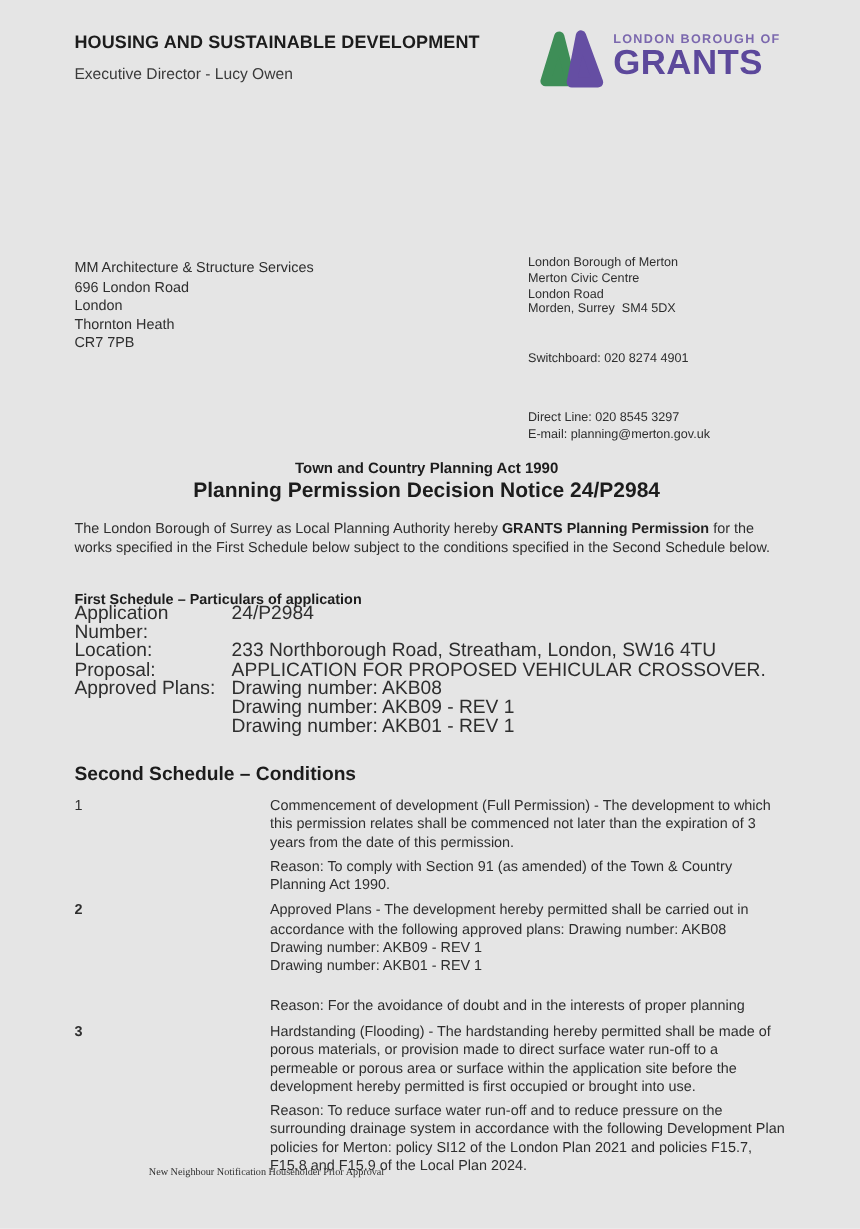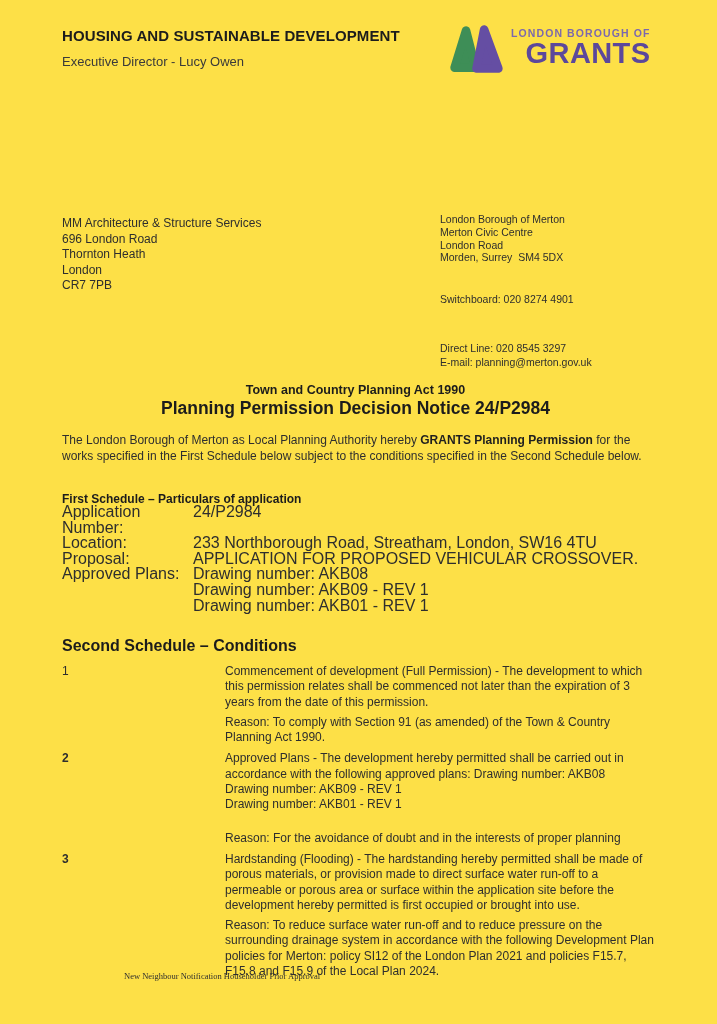--- a/index.html
+++ b/index.html
@@ -4,31 +4,31 @@
 <style>
   * { margin: 0; padding: 0; box-sizing: border-box; }
   html, body { background: #ffffff; }
   body {
     width: 717px; height: 1024px;
     font-family: "Liberation Sans", "DejaVu Sans", sans-serif;
     color: #2e2e2e;
     position: relative;
     overflow: hidden;
   }
-  .page { position: relative; width: 717px; height: 1024px; background: #fde047; }
+  .page { position: relative; width: 717px; height: 1024px; background: #e5e5e5; }
 
   
   .header-left { position: absolute; left: 62px; top: 27px; }
   .dept-title { font-size: 15px; font-weight: bold; color: #1c1c1c; letter-spacing: 0.1px; }
   .exec-line { margin-top: 10px; font-size: 13px; color: #3a3a3a; }
 
   
   .logo { position: absolute; left: 447px; top: 21px; display: flex; align-items: flex-start; }
   .logo-mark { width: 59px; height: 59px; flex: 0 0 auto; }
-  .logo-text { margin-left: 5px; padding-top: 6px; text-align: right; }
+  .logo-text { margin-left: 5px; padding-top: 6px; }
   .logo-top { font-size: 10.5px; font-weight: bold; letter-spacing: 1.1px; }
   .logo-name { font-size: 29px; font-weight: bold; letter-spacing: 0.4px; margin-top: 0px; line-height: 1; }
 
   
   .recipient { position: absolute; left: 62px; top: 216px; font-size: 12px; line-height: 15.6px; }
   .addr-line { white-space: pre; }
   .council-addr { position: absolute; left: 440px; top: 213px; font-size: 10.5px; line-height: 12.8px; }
   .switchboard { position: absolute; left: 440px; top: 293px; font-size: 10.5px; }
   .direct-block { position: absolute; left: 440px; top: 342px; font-size: 10.5px; line-height: 13.5px; }
 
@@ -84,22 +84,22 @@
     </svg>
     <div class="logo-text">
       <div class="logo-top" style="color:#7b68ae">LONDON BOROUGH OF</div>
       <div class="logo-name" style="color:#5c489b">GRANTS</div>
     </div>
   </div>
 
   <div class="recipient">
     <div class="addr-line">MM Architecture &amp; Structure Services</div>
     <div class="addr-line">696 London Road</div>
+    <div class="addr-line">London</div>
     <div class="addr-line">Thornton Heath</div>
-    <div class="addr-line">London</div>
     <div class="addr-line">CR7 7PB</div>
   </div>
 
   <div class="council-addr">
     <div class="addr-line">London Borough of Merton</div>
     <div class="addr-line">Merton Civic Centre</div>
     <div class="addr-line">London Road</div>
     <div class="addr-line">Morden, Surrey  SM4 5DX</div>
   </div>
 
@@ -108,21 +108,21 @@
   <div class="direct-block">
     <div>Direct Line: 020 8545 3297</div>
     <div>E-mail: planning@merton.gov.uk</div>
   </div>
 
   <div class="title-block">
     <div class="act-line">Town and Country Planning Act 1990</div>
     <div class="notice-line">Planning Permission Decision Notice 24/P2984</div>
   </div>
 
-  <p class="intro"><span>The London Borough of Merton as Local Planning Authority hereby </span><b>GRANTS Planning Permission</b><span> for the works specified in the First Schedule below subject to the conditions specified in the Second Schedule below.</span></p>
+  <p class="intro"><span>The London Borough of Surrey as Local Planning Authority hereby </span><b>GRANTS Planning Permission</b><span> for the works specified in the First Schedule below subject to the conditions specified in the Second Schedule below.</span></p>
 
   <div class="fs-heading">First Schedule – Particulars of application</div>
 
   <div class="schedule">
     <div class="sched-row">
       <div class="sched-label">Application Number:</div>
       <div class="sched-value">24/P2984</div>
     </div>
     <div class="sched-row">
       <div class="sched-label">Location:</div>

